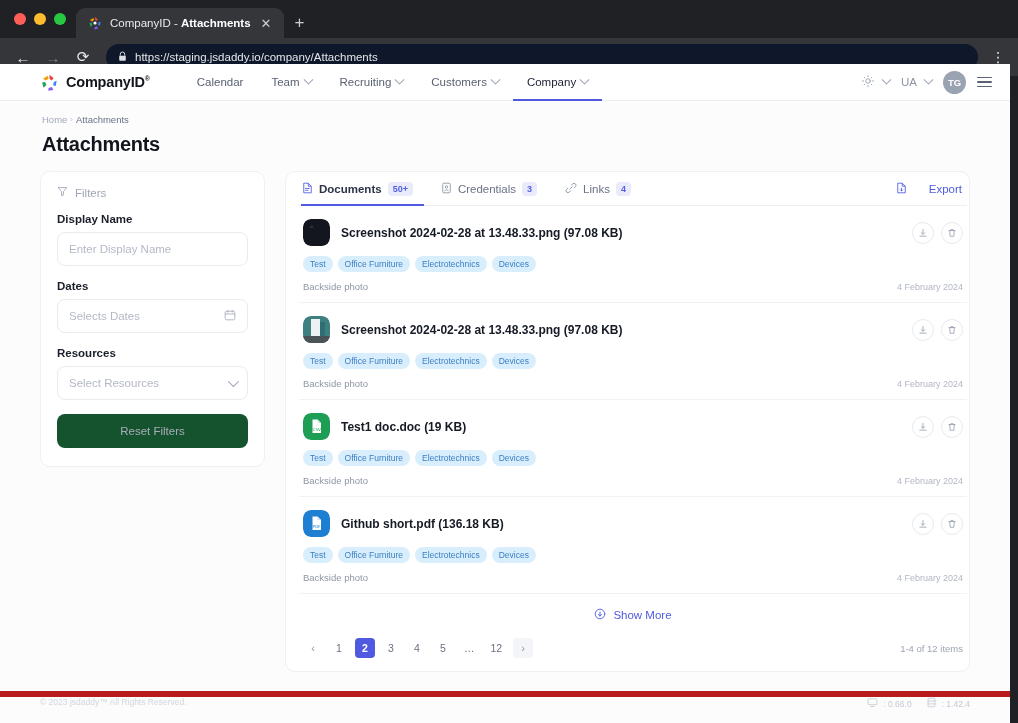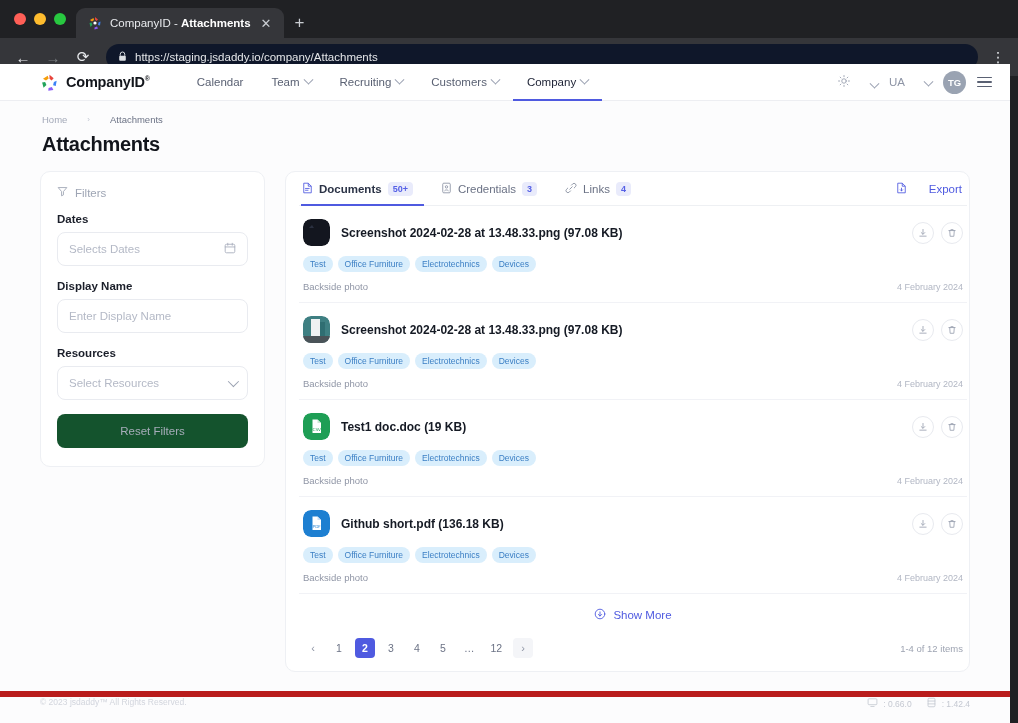--- a/index.html
+++ b/index.html
@@ -56,32 +56,32 @@
   .brand-name { font-size: 14.5px; font-weight: 700; color: #13161c; letter-spacing: -0.2px; }
   .brand-name sup { font-size: 7px; vertical-align: super; font-weight: 700; }
   .mainnav { display: flex; align-items: center; gap: 0; margin-left: 33px; height: 37px; }
   .navitem {
     display: flex; align-items: center; gap: 5px; height: 37px;
     padding: 0 14px; font-size: 11.5px; color: #5a6173; white-space: nowrap;
   }
   .navitem.active { color: #1b2033; box-shadow: inset 0 -2px 0 #4f5ae0; }
   .chev { display: inline-block; width: 7px; height: 7px; border-right: 1.2px solid #9aa1b1; border-bottom: 1.2px solid #9aa1b1; transform: rotate(45deg) translate(-2px,-2px); }
   .headright { margin-left: auto; display: flex; align-items: center; gap: 11px; }
-  .iconbtn { display: flex; align-items: flex-end; gap: 20px; color: #8e95a6; font-size: 11.5px; }
+  .iconbtn { display: flex; align-items: center; gap: 8px; color: #8e95a6; font-size: 11.5px; }
   .avatar {
     width: 23px; height: 23px; border-radius: 50%; background: #9aa3b2;
     color: #fff; font-size: 9.5px; font-weight: 700;
     display: flex; align-items: center; justify-content: center;
   }
   .burger { display: flex; flex-direction: column; gap: 3px; width: 15px; }
   .burger i { display: block; height: 1.6px; background: #5a6173; border-radius: 2px; }
 
   
   .pagebody { padding: 10px 40px 0 40px; position: relative; height: 622px; }
-  .breadcrumb { display: flex; align-items: center; gap: 20px; font-size: 9.5px; color: #a3a9b8; padding: 3px 0 6px 2px; }
+  .breadcrumb { display: flex; align-items: center; gap: 3px; font-size: 9.5px; color: #a3a9b8; padding: 3px 0 6px 2px; }
   .breadcrumb .sep { font-size: 8px; color: #c2c7d2; }
   .breadcrumb .crumb-current { color: #6b7285; }
   .pagetitle { font-size: 20px; font-weight: 700; color: #12151c; letter-spacing: -0.3px; margin: 2px 0 15px 2px; }
 
   .columns { display: flex; gap: 20px; align-items: flex-start; }
 
   
   .filters {
     width: 225px; background: #fff; border: 1px solid #eef0f4; border-radius: 10px;
     padding: 14px 16px 18px 16px;
@@ -270,36 +270,36 @@
           <div class="filters-head">
             <span>
               <svg viewBox="0 0 14 14" width="11" height="11" fill="none" stroke="#9ea5b4" stroke-width="1.1" stroke-linejoin="round">
                 <path d="M1.5 2h11l-4.3 5v4.3l-2.4 1.2V7z"></path>
               </svg>
             </span>
             <span>Filters</span>
           </div>
 
           <div class="field">
+            <div class="fieldlabel">Display Name</div>
+            <div class="inputbox">
+              <span class="ph">Enter Display Name</span>
+            </div>
+          </div>
+
+          <div class="field">
             <div class="fieldlabel">Dates</div>
             <div class="inputbox">
               <span class="ph">Selects Dates</span>
               <span>
                 <svg viewBox="0 0 16 16" width="12" height="12" fill="none" stroke="#a9afbd" stroke-width="1.2">
                   <rect x="1.6" y="3" width="12.8" height="11.4" rx="1.8"></rect>
                   <path d="M1.6 6.6h12.8M5 1.7v2.6M11 1.7v2.6" stroke-linecap="round"></path>
                 </svg>
               </span>
-            </div>
-          </div>
-
-          <div class="field">
-            <div class="fieldlabel">Display Name</div>
-            <div class="inputbox">
-              <span class="ph">Enter Display Name</span>
             </div>
           </div>
 
 
           <div class="field">
             <div class="fieldlabel">Resources</div>
             <div class="inputbox">
               <span class="ph">Select Resources</span>
               <span class="selchev"></span>
             </div>

